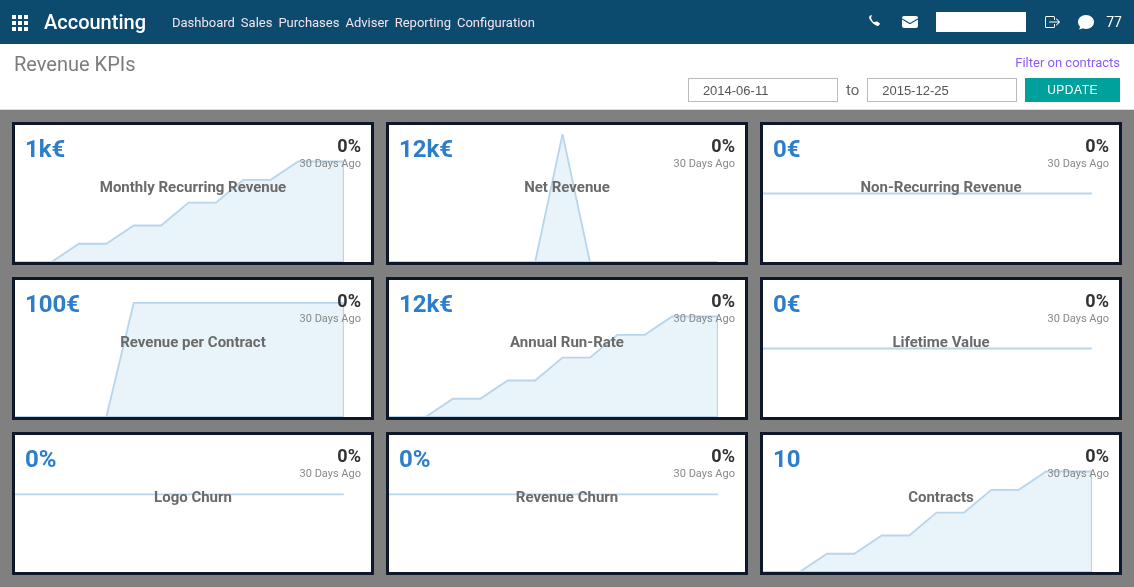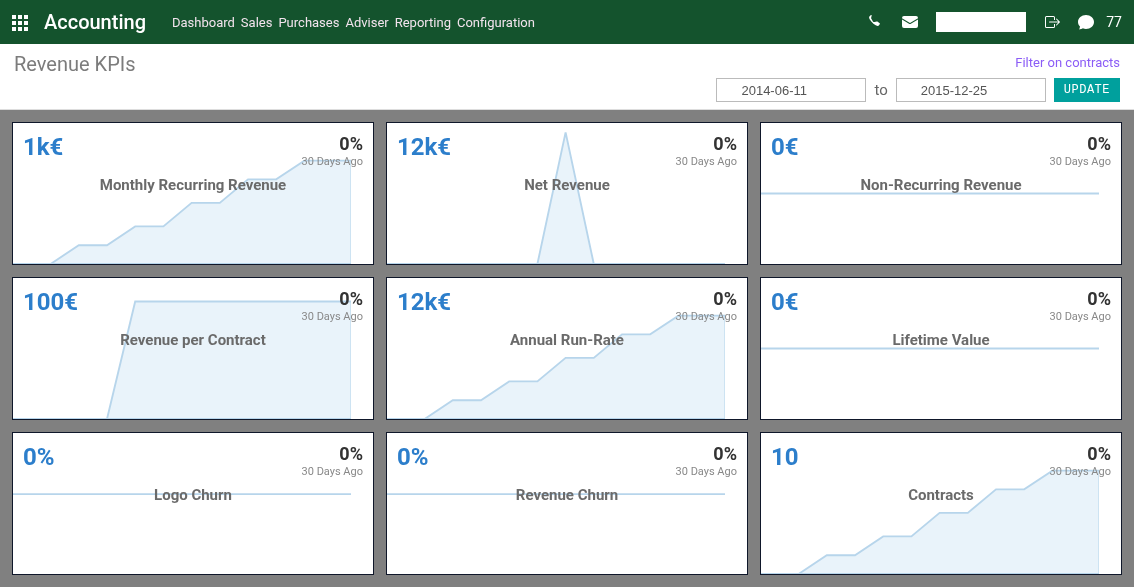--- a/index.html
+++ b/index.html
@@ -6,21 +6,21 @@
     body {
       font-family: -apple-system, BlinkMacSystemFont, "Segoe UI", Roboto, "Helvetica Neue", Arial, sans-serif;
       width: 1134px;
       height: 587px;
       background: #f5f5f5;
       overflow: hidden;
     }
 
     
     .navbar {
-      background: #14532d;
+      background: #0c4a6e;
       color: #fff;
       height: 44px;
       display: flex;
       align-items: center;
       padding: 0 12px;
     }
     .nav-left { display: flex; align-items: center; }
     .apps-icon {
       display: inline-flex;
       gap: 2px;
@@ -86,50 +86,49 @@
       margin-bottom: 8px;
       display:inline-block;
     }
     .date-row {
       display:flex; align-items:center; gap:8px;
     }
     .date-input {
       border:1px solid #bbb;
       height:24px;
       width:150px;
-      padding: 0 24px;
+      padding: 0 14px;
       font-size:13px;
       color:#555;
     }
     .to-label { font-size:15px; color:#666; }
     .update-btn {
       background:#00a09d;
       color:#fff;
       border:none;
       height:24px;
-      padding: 0 10px;
+      padding: 0 22px;
       font-size:12px;
       letter-spacing: 0.5px;
       cursor:pointer;
-      font-family:Liberation Mono, monospace;
     }
 
     
     .dashboard-wrap {
       background:#808080;
       padding: 12px;
       display:grid;
       grid-template-columns: repeat(3, 1fr);
       gap: 12px;
       height: calc(587px - 44px - 66px);
     }
     .kpi-card {
       background:#fff;
       position:relative;
-      border:1px solid #0f172a;
+      border:3px solid #0f172a;
       overflow:hidden;
       cursor:pointer;
     }
     .kpi-value {
       position:absolute;
       top:10px;
       left:10px;
       color:#2c7ecb;
       font-size:24px;
       font-weight:700;

